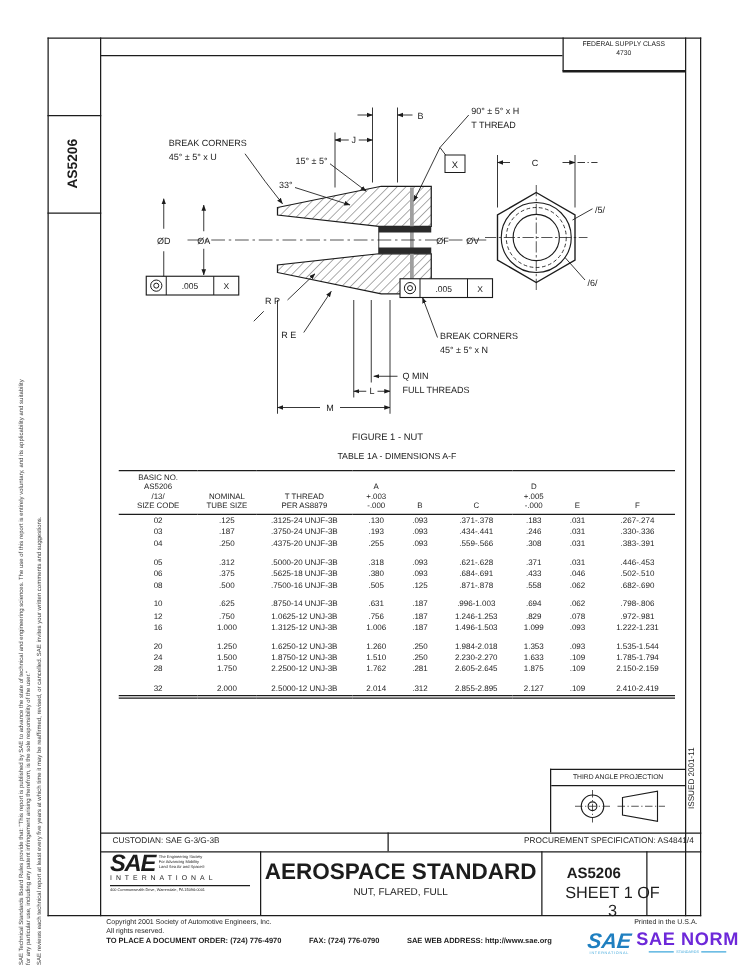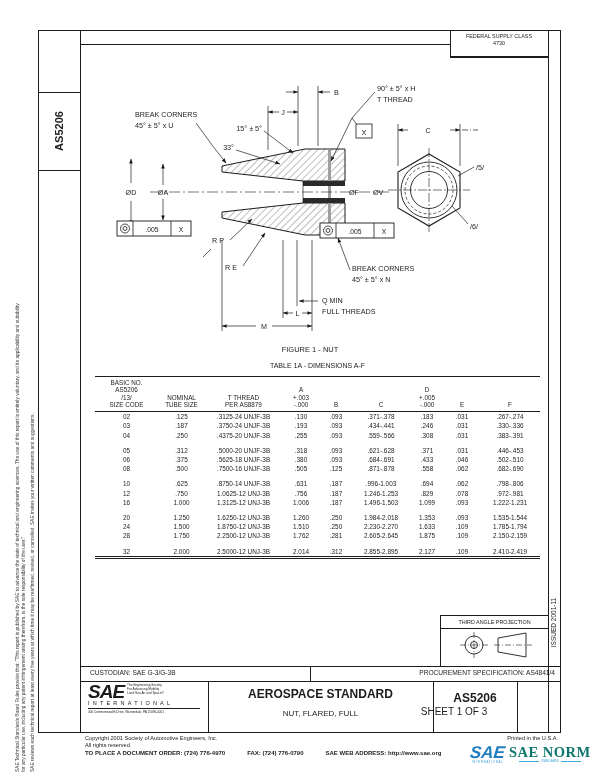--- a/index.html
+++ b/index.html
@@ -26,21 +26,21 @@
     border-bottom:1.3px solid #1c1c1c;}
   #dim-table td{font-size:6.4px;line-height:9.2px;text-align:center;padding:0;}
   #dim-table tr.gap td{height:6px;}
   svg text{font-family:"Liberation Sans",sans-serif;fill:#1c1c1c;}
   .sae-logo-name{font-weight:bold;font-style:italic;font-size:19px;letter-spacing:-1px;line-height:16px;}
   .sae-tagline{font-size:3.2px;line-height:3.8px;}
   .sae-intl{font-size:5.5px;letter-spacing:3.2px;line-height:7px;}
   .sae-addr{font-size:3.1px;line-height:4px;}
   .norm-sae{font-weight:bold;font-style:italic;font-size:17px;line-height:14px;color:#1f7fc0;transform:skewX(-6deg);}
   .norm-intl{font-size:3px;letter-spacing:.6px;color:#3fa8dc;line-height:4px;}
-  .norm-name{font-weight:bold;font-size:14.5px;line-height:13px;color:#0f766e;letter-spacing:.5px;font-family:Liberation Serif, serif;}
+  .norm-name{font-weight:bold;font-size:14.5px;line-height:13px;color:#6d28d9;letter-spacing:.5px;}
   .norm-sub{display:flex;align-items:center;gap:2px;color:#3fa8dc;font-size:3px;line-height:4px;}
   .norm-sub .hl{width:20px;height:.6px;background:#3fa8dc;}
 </style>
 </head>
 <body>
 
 <div class="ln" style="left:38px;top:30px;width:523px;height:1.2px"></div>
 <div class="ln" style="left:38px;top:732px;width:523px;height:1.4px"></div>
 <div class="ln" style="left:38px;top:30px;width:1.2px;height:703px"></div>
 <div class="ln" style="left:560px;top:30px;width:1.2px;height:703px"></div>
@@ -432,24 +432,24 @@
     <span class="sae-logo-name">SAE</span>
     <span class="sae-tagline prl">The Engineering Society
 For Advancing Mobility
 Land Sea Air and Space®</span>
   </div>
   <div class="sae-intl">INTERNATIONAL</div>
   <div class="ln" style="position:static;width:112px;height:.8px;margin:1px 0"></div>
   <div class="sae-addr">400 Commonwealth Drive, Warrendale, PA 15096-0001</div>
 </div>
 
-<div class="abs ctr" style="left:208px;top:687px;width:225px;font-weight:bold;font-size:12px">AEROSPACE STANDARD</div>
+<div class="abs ctr" style="left:208px;top:687px;width:225px;font-weight:bold;font-size:18px">AEROSPACE STANDARD</div>
 <div class="abs ctr" style="left:208px;top:709px;width:225px;font-size:8px">NUT, FLARED, FULL</div>
 <div class="abs ctr" style="left:433px;top:691px;width:84px;font-weight:bold;font-size:12px">AS5206</div>
-<div class="abs ctr" style="left:412px;top:706px;width:84px;font-size:10px">SHEET 1 OF 3</div>
+<div class="abs ctr" style="left:448px;top:706px;width:84px;font-size:13px">SHEET 1 OF 3</div>
 
 <div class="abs" style="left:85px;top:735px;font-size:5.6px">Copyright 2001 Society of Automotive Engineers, Inc.</div>
 <div class="abs" style="left:85px;top:742px;font-size:5.6px">All rights reserved.</div>
 <div class="abs" style="left:440px;top:735px;width:118px;text-align:right;font-size:5.6px">Printed in the U.S.A.</div>
 
 <div class="abs" style="left:85px;top:750px;display:flex;gap:22px;font-size:6px;font-weight:bold">
   <span>TO PLACE A DOCUMENT ORDER:  (724) 776-4970</span>
   <span>FAX:  (724) 776-0790</span>
   <span>SAE WEB ADDRESS:  http://www.sae.org</span>
 </div>

